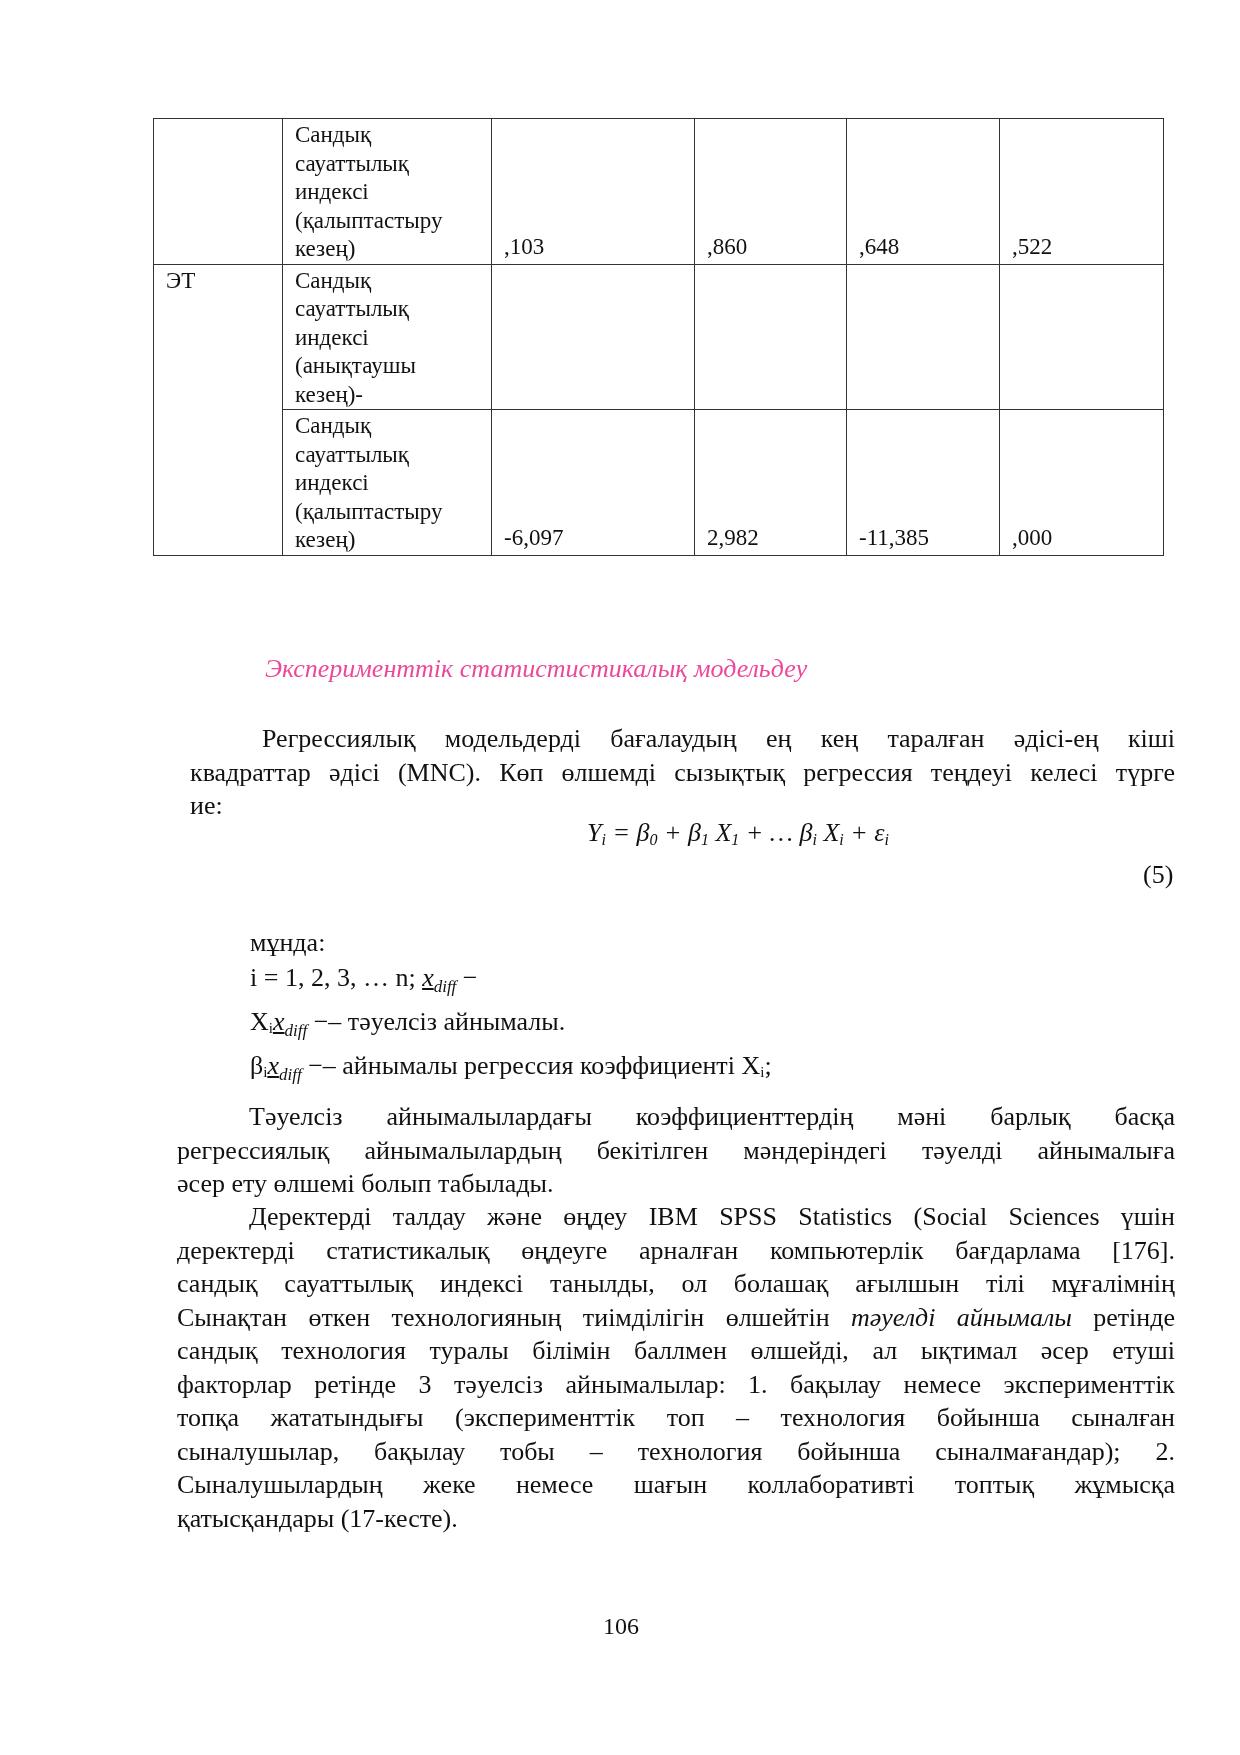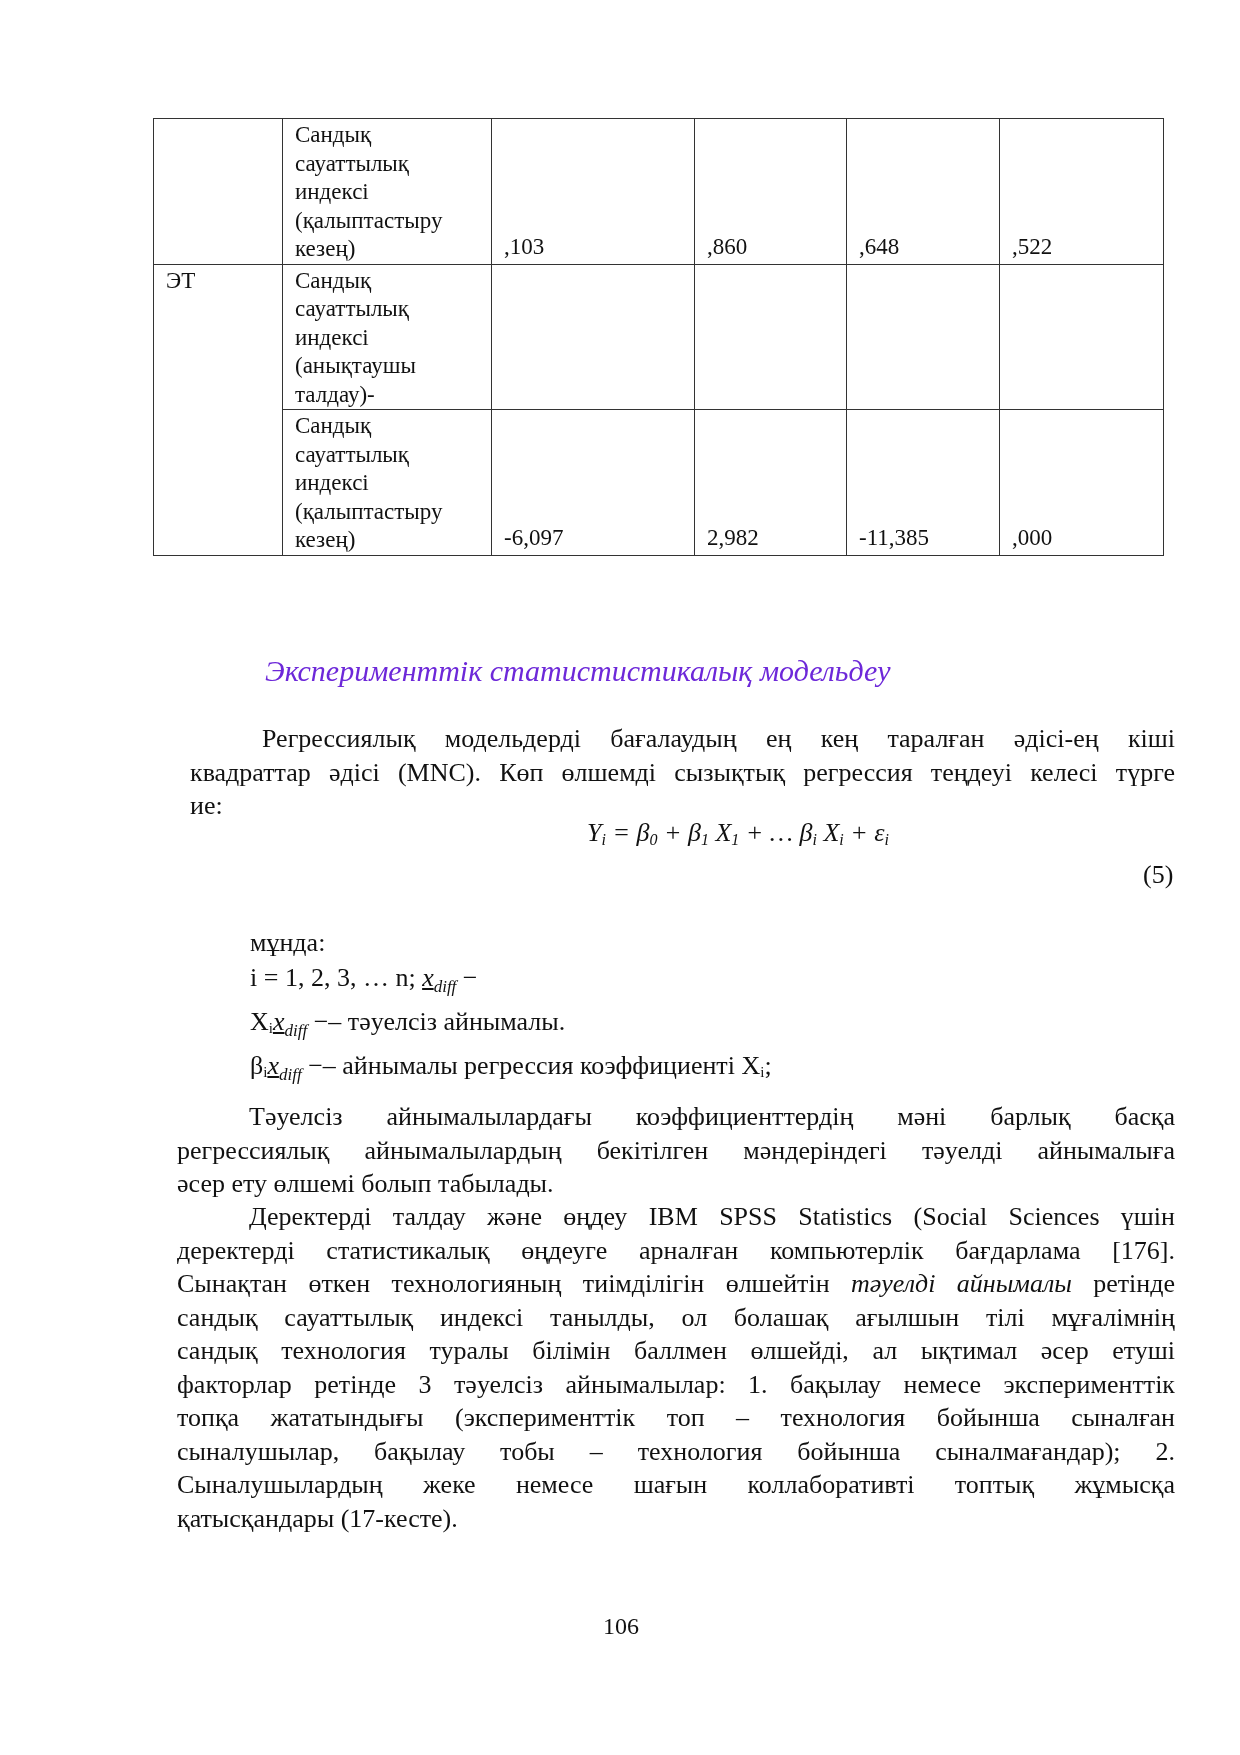--- a/index.html
+++ b/index.html
@@ -25,21 +25,21 @@
       box-sizing: border-box;
     }
     table.stats td.grp { vertical-align: top; padding-top: 2px; }
     table.stats td.label { vertical-align: top; padding-top: 2px; }
     table.stats td.num { text-align: left; padding-right: 12px; padding-bottom: 2px; }
     .label-line { display: block; }
 
     
     .heading {
       position: absolute; left: 265px; top: 654px;
-      font-style: italic; font-size: 30px; color: #6d28d9;
+      font-style: italic; font-size: 26px; color: #ec4899;
     }
     .para {
       position: absolute; font-size: 26px; line-height: 33.5px;
       text-align: justify; text-align-last: left;
     }
     .para .jl { display: block; text-align: justify; text-align-last: justify; }
     .para .ll { display: block; }
     .indent { padding-left: 72px; }
     .formula {
       position: absolute; left: 553px; top: 818px;
@@ -85,21 +85,21 @@
       <td class="num">,648</td>
       <td class="num">,522</td>
     </tr>
     <tr>
       <td class="grp" rowspan="2">ЭТ</td>
       <td class="label">
         <span class="label-line">Сандық</span>
         <span class="label-line">сауаттылық</span>
         <span class="label-line">индексі</span>
         <span class="label-line">(анықтаушы</span>
-        <span class="label-line">талдау)-</span>
+        <span class="label-line">кезең)-</span>
       </td>
       <td class="num"></td>
       <td class="num"></td>
       <td class="num"></td>
       <td class="num"></td>
     </tr>
     <tr>
       <td class="label">
         <span class="label-line">Сандық</span>
         <span class="label-line">сауаттылық</span>
@@ -136,22 +136,22 @@
 
   <div class="para" style="left:177px; top:1100px; width:998px;">
     <span class="jl indent">Тәуелсіз айнымалылардағы коэффициенттердің мәні барлық басқа</span>
     <span class="jl">регрессиялық айнымалылардың бекітілген мәндеріндегі тәуелді айнымалыға</span>
     <span class="ll">әсер ету өлшемі болып табылады.</span>
   </div>
 
   <div class="para" style="left:177px; top:1200px; width:998px;">
     <span class="jl indent">Деректерді талдау және өңдеу IBM SPSS Statistics (Social Sciences үшін</span>
     <span class="jl">деректерді статистикалық өңдеуге арналған компьютерлік бағдарлама [176].</span>
+    <span class="jl">сандық сауаттылық индексі танылды, ол болашақ ағылшын тілі мұғалімнің</span>
     <span class="jl"><span>Сынақтан өткен технологияның тиімділігін өлшейтін </span><em>тәуелді айнымалы</em><span> ретінде</span></span>
-    <span class="jl">сандық сауаттылық индексі танылды, ол болашақ ағылшын тілі мұғалімнің</span>
     <span class="jl">сандық технология туралы білімін баллмен өлшейді, ал ықтимал әсер етуші</span>
     <span class="jl">факторлар ретінде 3 тәуелсіз айнымалылар: 1. бақылау немесе эксперименттік</span>
     <span class="jl">топқа жататындығы (эксперименттік топ – технология бойынша сыналған</span>
     <span class="jl">сыналушылар, бақылау тобы – технология бойынша сыналмағандар); 2.</span>
     <span class="jl">Сыналушылардың жеке немесе шағын коллаборативті топтық жұмысқа</span>
     <span class="ll">қатысқандары (17-кесте).</span>
   </div>
 
   <div class="pagenum">106</div>
 </div>

